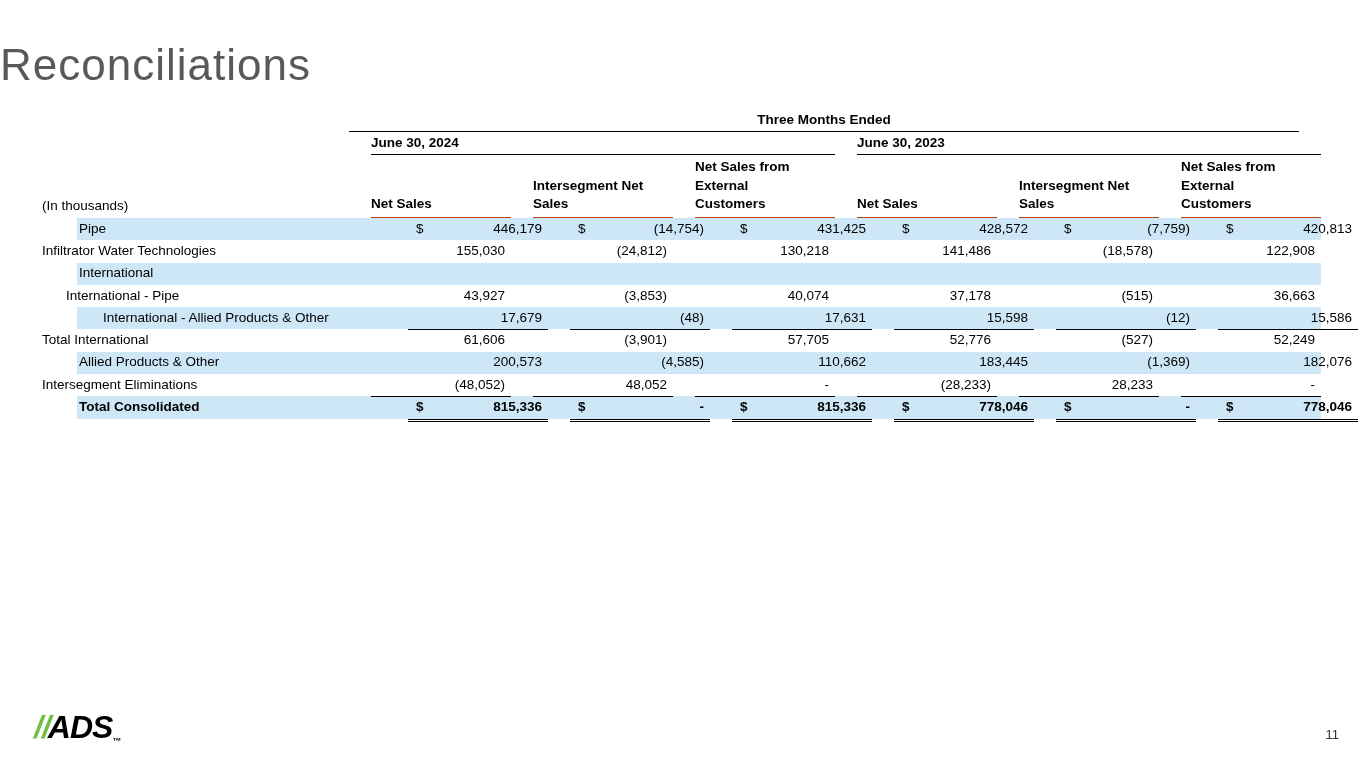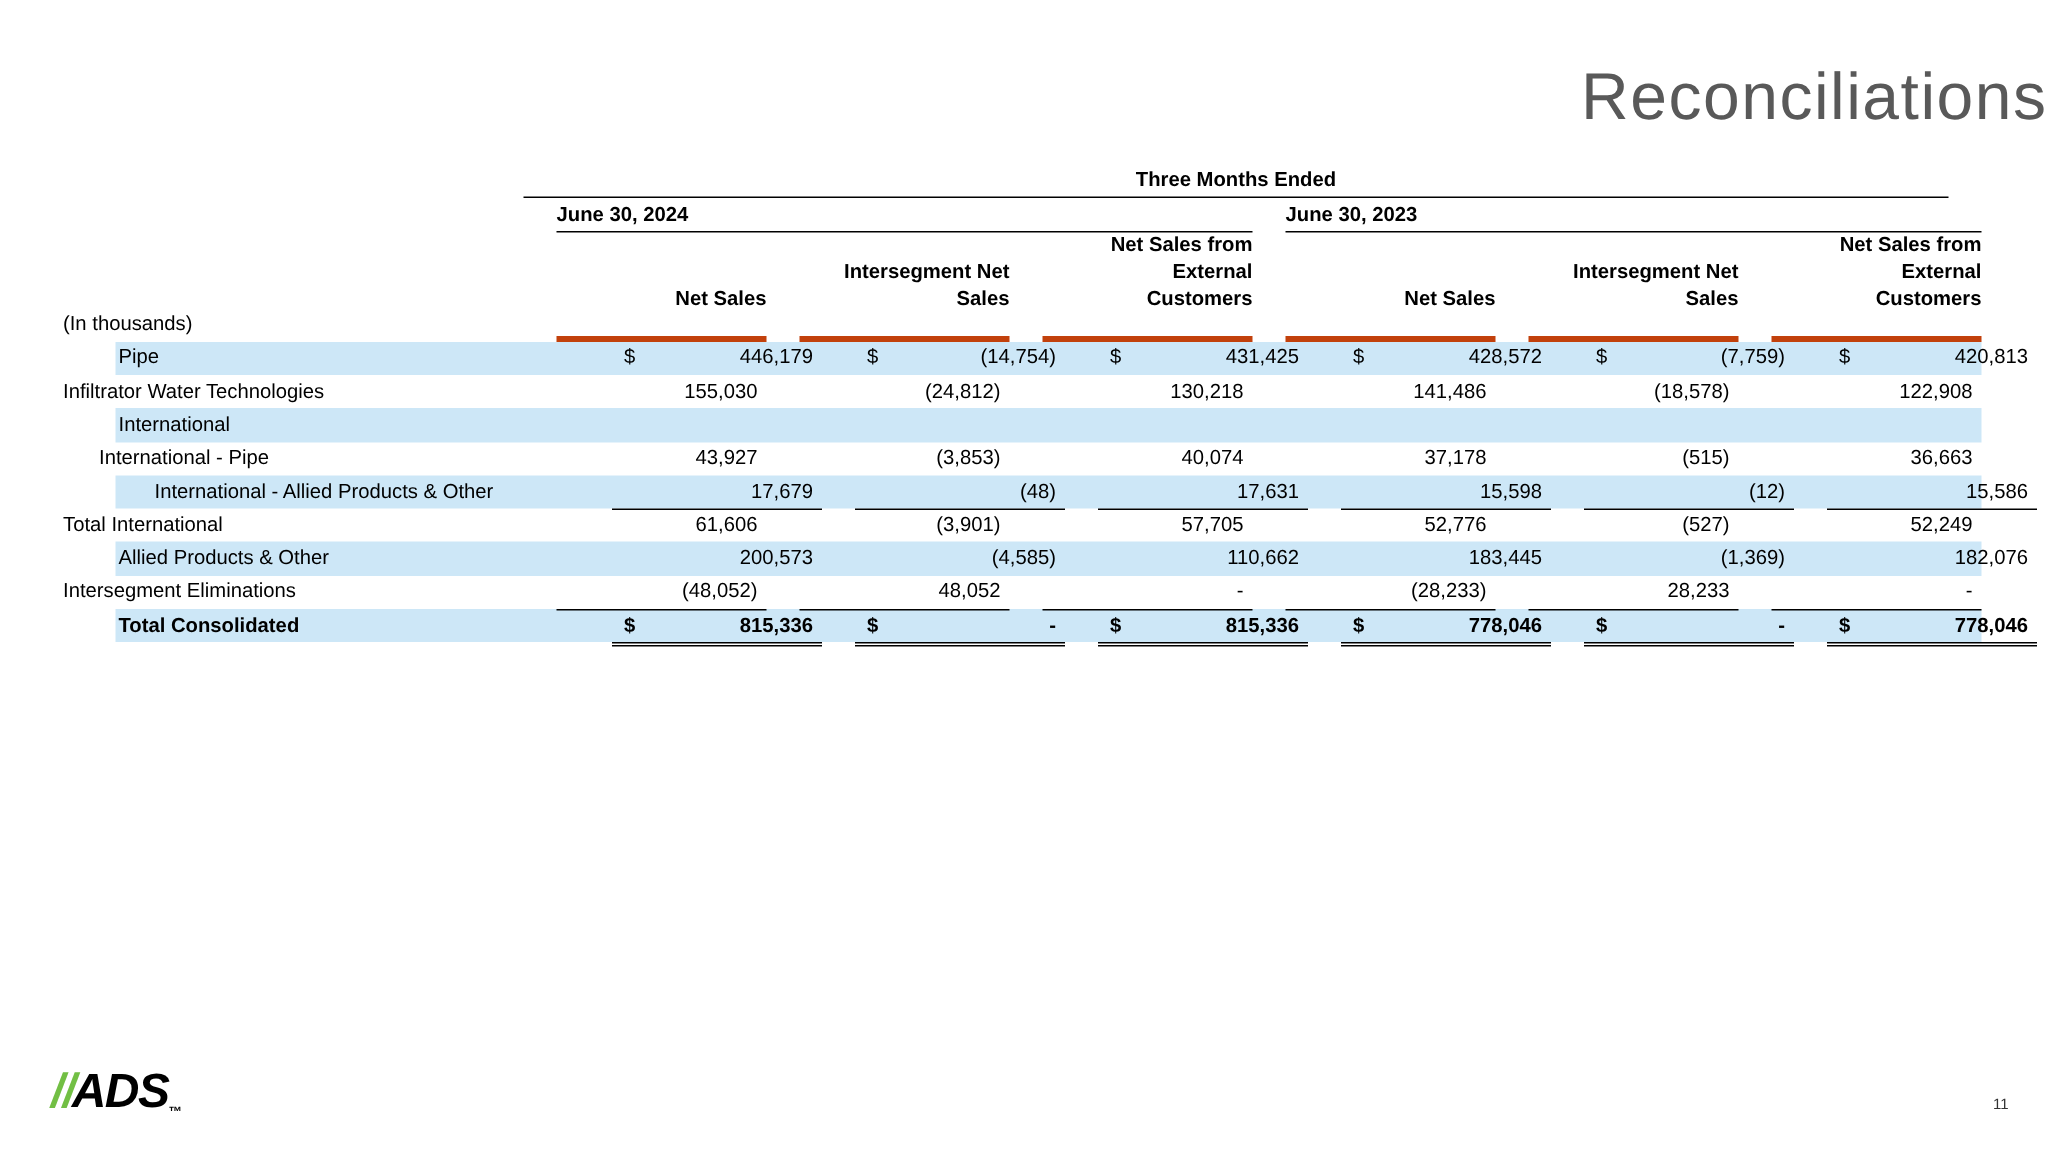--- a/index.html
+++ b/index.html
@@ -3,42 +3,42 @@
 <meta charset="utf-8">
 <style>
   html,body{margin:0;padding:0;}
   body{
     width:1365px;height:768px;position:relative;overflow:hidden;
     background:#ffffff;color:#000;
     font-family:"Liberation Sans","DejaVu Sans",sans-serif;
   }
   .slide-title{
     position:absolute;top:40px;left:0;width:100%;
-    text-align:right;font-size:44px;font-weight:400;color:#595959;
+    text-align:left;font-size:44px;font-weight:400;color:#595959;
     letter-spacing:1px;margin:0;
   }
   
   .table-wrap{
     position:absolute;left:40px;top:112px;width:1281px;
     font-size:13.5px;line-height:1.25;
   }
   .grid{display:grid;grid-template-columns:309px repeat(6,140px);column-gap:22px;}
   .hdr1{display:grid;grid-template-columns:309px 950px;height:20px;}
   .hdr1 .span-all{
     text-align:center;font-weight:bold;border-bottom:1px solid #000;padding-bottom:2px;
   }
   .hdr2{display:grid;grid-template-columns:309px 464px 464px;column-gap:22px;height:22px;}
   .hdr2 .group{
     text-align:left;font-weight:bold;border-bottom:1px solid #000;
     padding-top:3px;padding-bottom:2px;
   }
   .hdr3{min-height:64px;align-items:end;}
   .hdr3 .colhead{
-    text-align:right;font-weight:bold;border-bottom:4px solid #c2410c;
-    padding-bottom:15px;white-space:pre-line;line-height:1.35;
+    text-align:left;font-weight:bold;border-bottom:1px solid #c2410c;
+    padding-bottom:4px;white-space:pre-line;line-height:1.35;
   }
   .hdr3 .units{padding-bottom:3px;padding-left:2px;}
   
   .r{height:22.3px;}
   .r > div{height:100%;display:flex;align-items:center;}
   .r.shaded{background:#cde7f7;margin-left:37px;}
   .r.bold{font-weight:bold;}
   .label-cell{padding-left:2px;white-space:nowrap;}
   .r.indent .label-cell{padding-left:26px;}
   .num{justify-content:flex-end;padding-right:6px;}
@@ -48,21 +48,21 @@
   
   .logo{
     position:absolute;left:34px;bottom:22px;
     font-style:italic;font-weight:bold;font-size:32px;letter-spacing:-1px;
     white-space:nowrap;
   }
   .logo .slashes{color:#72bf44;margin-right:-2px;}
   .logo .ads{color:#000;}
   .logo .tm{font-size:9px;font-style:normal;letter-spacing:0;vertical-align:bottom;color:#000;}
   .page-number{
-    position:absolute;right:26px;bottom:26px;font-size:10px;color:#333;
+    position:absolute;right:26px;bottom:26px;font-size:13px;color:#333;
   }
 </style>
 </head>
 <body>
 
 <h1 class="slide-title">Reconciliations</h1>
 
 <div class="table-wrap">
 
   <div class="hdr1">

